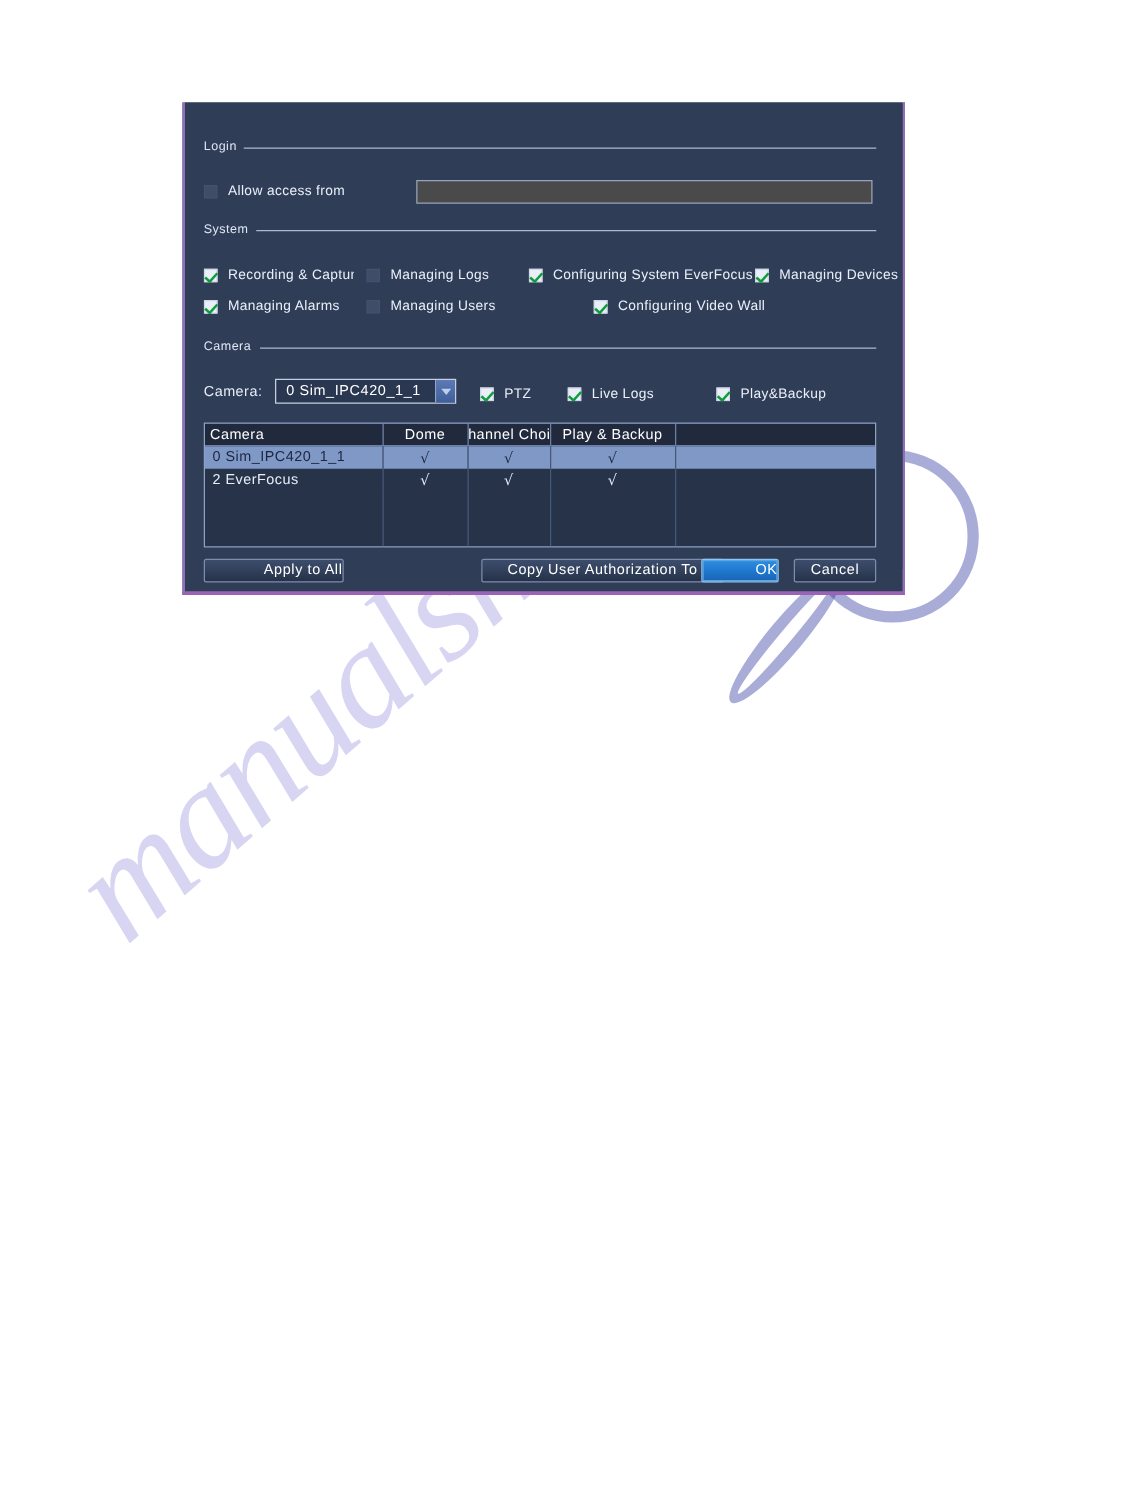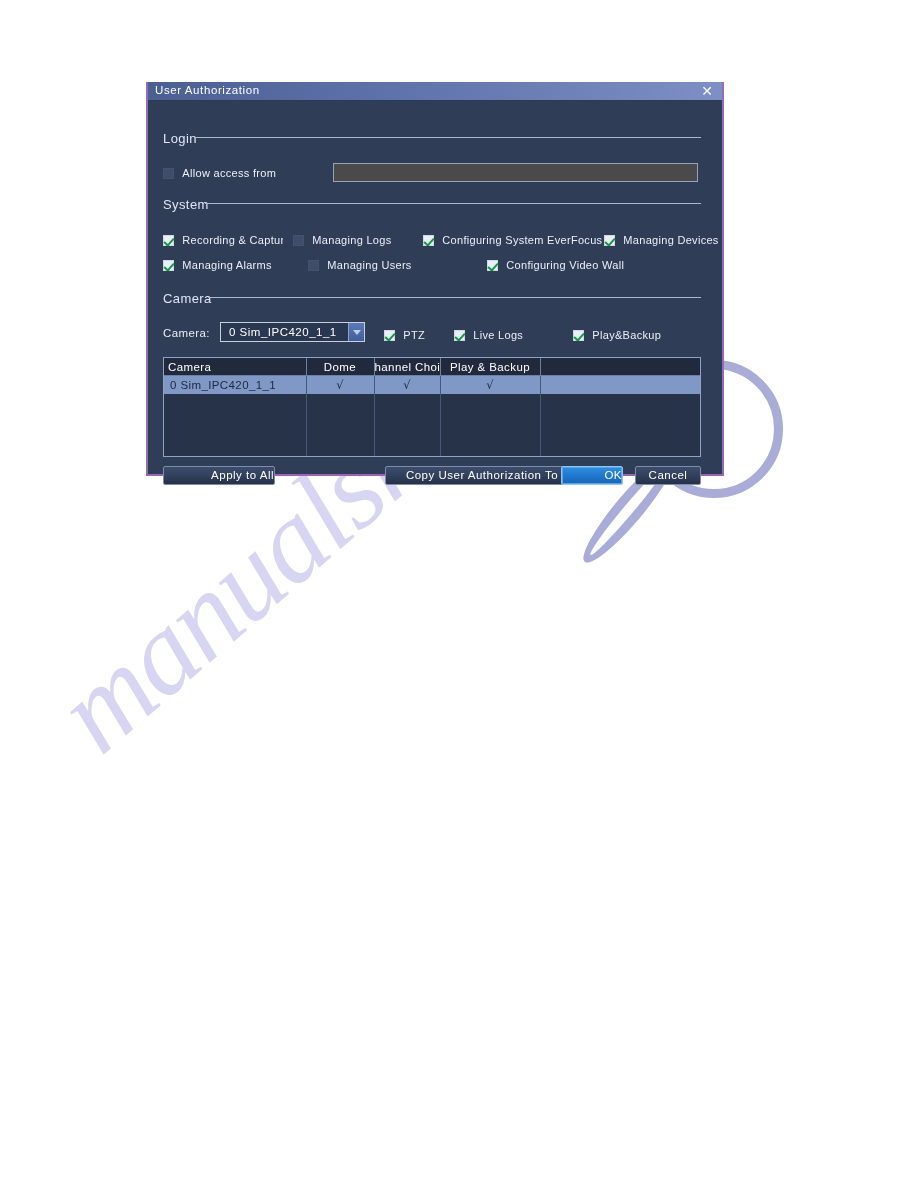--- a/index.html
+++ b/index.html
@@ -106,21 +106,21 @@
 
   .dlg-body {
     position: relative;
     height: 373px;
     background: #2f3d57;
   }
 
   
   .group-label {
     position: absolute;
-    font-size: 13px;
+    font-size: 10px;
     color: #dfe7f4;
     letter-spacing: 0.4px;
     background: #2f3d57;
     padding-right: 2px;
     white-space: nowrap;
   }
   .group-rule {
     position: absolute;
     height: 1px;
     background: #aab8d4;
@@ -302,24 +302,20 @@
 <body>
 
 <div id="watermark">
   <div class="wm-text">manualshive.com</div>
   <div class="wm-ring" id="wm-ring-1"></div>
   <div class="wm-ring" id="wm-ring-2"></div>
 </div>
 
 <div id="dialog">
 
-  <div class="titlebar">
-    <span class="title">User Authorization</span>
-    <span class="close-btn">✕</span>
-  </div>
 
   <div class="dlg-body">
 
     <div class="group-label" style="left:15px; top:30px;">Login</div>
     <div class="group-rule" style="left:47px; top:36px; width:506px;"></div>
 
     <div class="cb-row" style="left:15px; top:65px;">
       <span class="cb off"></span>
       <span class="cb-label">Allow access from</span>
     </div>
@@ -343,25 +339,25 @@
     </div>
     <div class="cb-row" style="left:456px; top:132px;">
       <span class="cb on"></span>
       <span class="cb-label">Managing Devices</span>
     </div>
 
     <div class="cb-row" style="left:15px; top:157px; width:120px;">
       <span class="cb on"></span>
       <span class="cb-label">Managing Alarms</span>
     </div>
-    <div class="cb-row" style="left:160px; top:157px;">
+    <div class="cb-row" style="left:145px; top:157px;">
       <span class="cb off"></span>
       <span class="cb-label">Managing Users</span>
     </div>
-    <div class="cb-row" style="left:291px; top:157px;padding-left:48px;">
+    <div class="cb-row" style="left:279px; top:157px;padding-left:48px;">
       <span class="cb on"></span>
       <span class="cb-label">Configuring Video Wall</span>
     </div>
 
     <div class="group-label" style="left:15px; top:190px;">Camera</div>
     <div class="group-rule" style="left:60px; top:196px; width:493px;"></div>
 
     <div class="plain-label" style="left:15px; top:226px;">Camera:</div>
 
     <div class="combo" style="left:72px; top:221px; width:145px; height:20px;">
@@ -401,20 +397,27 @@
           </tr>
         </thead>
         <tbody>
           <tr class="sel">
             <td class="left">0 Sim_IPC420_1_1</td>
             <td class="tick">√</td>
             <td class="tick">√</td>
             <td class="tick">√</td>
             <td></td>
           </tr>
+          <tr>
+            <td class="left">2 EverFocus</td>
+            <td class="tick">√</td>
+            <td class="tick">√</td>
+            <td class="tick">√</td>
+            <td></td>
+          </tr>
           <tr class="filler">
             <td></td>
             <td></td>
             <td></td>
             <td></td>
             <td></td>
           </tr>
         </tbody>
       </table>
     </div>

